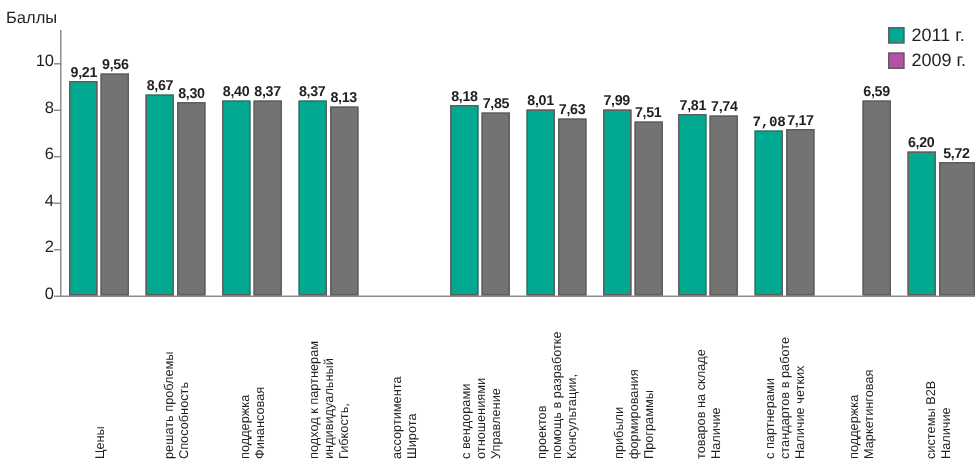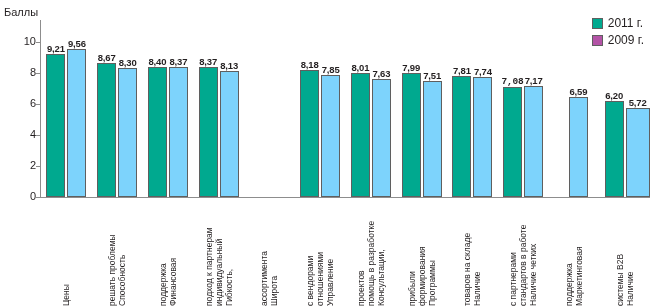--- a/index.html
+++ b/index.html
@@ -61,21 +61,21 @@
     bottom:0;
     height:177px;
   }
   .bar{
     position:absolute;
     bottom:0;
     box-sizing:border-box;
     border:1px solid #5f5f5f;
   }
   .bar.s0{background:#00a98f;}
-  .bar.s1{background:#7dd3fc;}
+  .bar.s1{background:#737373;}
   .bar-label{
     position:absolute;
     bottom:100%;
     left:50%;
     transform:translateX(-50%);
     margin-bottom:1px;
     font-size:9.5px;
     font-weight:bold;
     color:#231f20;
     white-space:nowrap;
@@ -236,21 +236,21 @@
       </div>
       <div class="group" style="left: 462.125px; width: 40px;">
         <div class="bar s0" style="left: 0px; width: 19px; height: 109.74px; font-family: Liberation Mono, monospace;">
           <span class="bar-label">7,08</span>
         </div>
         <div class="bar s1" style="left: 21px; width: 19px; height: 111.135px;">
           <span class="bar-label">7,17</span>
         </div>
       </div>
       <div class="group" style="left: 512.875px; width: 40px;">
-        <div class="bar s1" style="left: 15px; width: 19px; height: 100px;">
+        <div class="bar s1" style="left: 21px; width: 19px; height: 130px;">
           <span class="bar-label">6,59</span>
         </div>
       </div>
       <div class="group" style="left: 563.625px; width: 40px;">
         <div class="bar s0" style="left: 0px; width: 19px; height: 96.1px;">
           <span class="bar-label">6,20</span>
         </div>
         <div class="bar s1" style="left: 21px; width: 19px; height: 88.66px; padding-left: 22px;">
           <span class="bar-label">5,72</span>
         </div>

